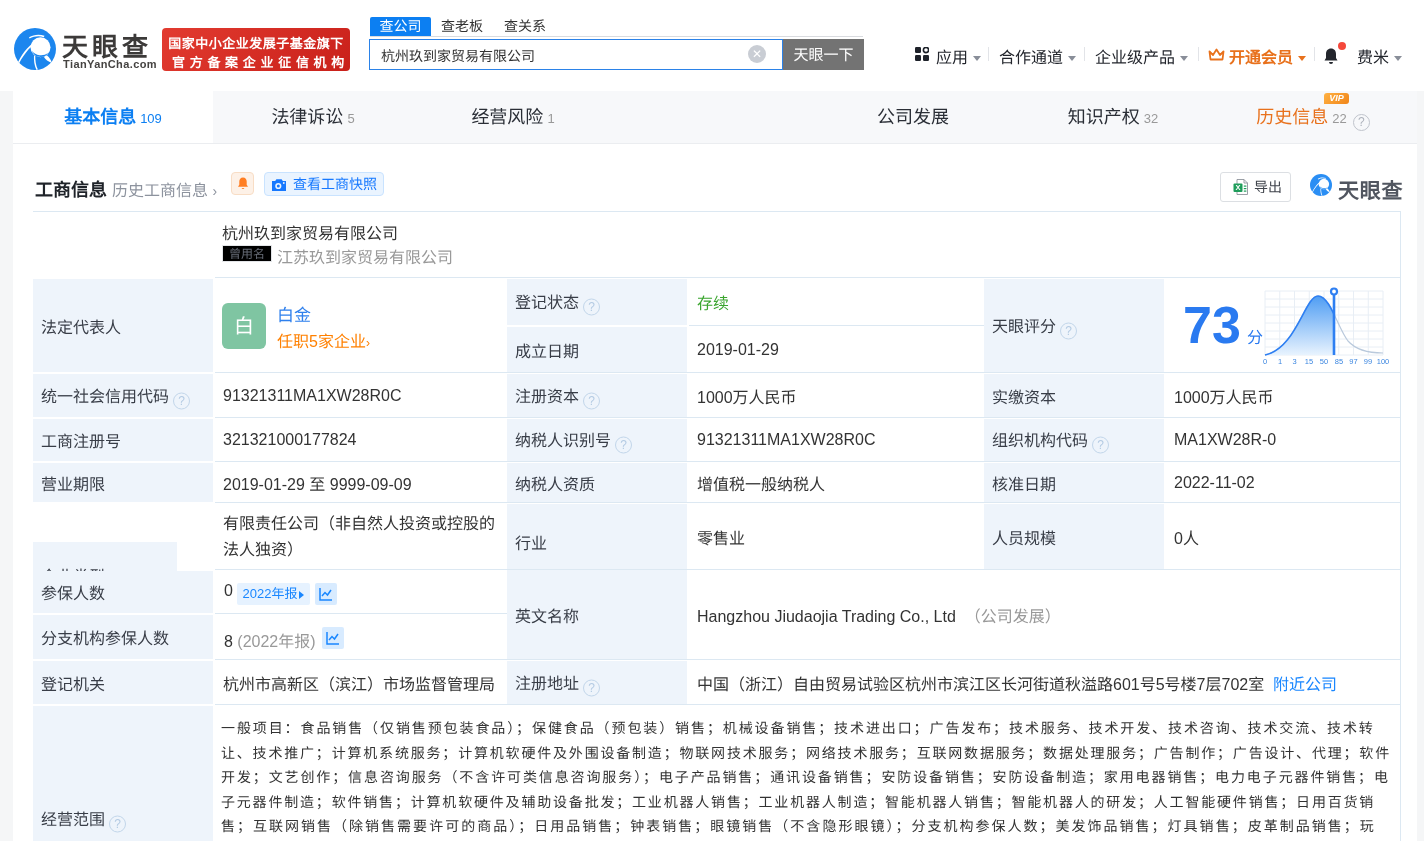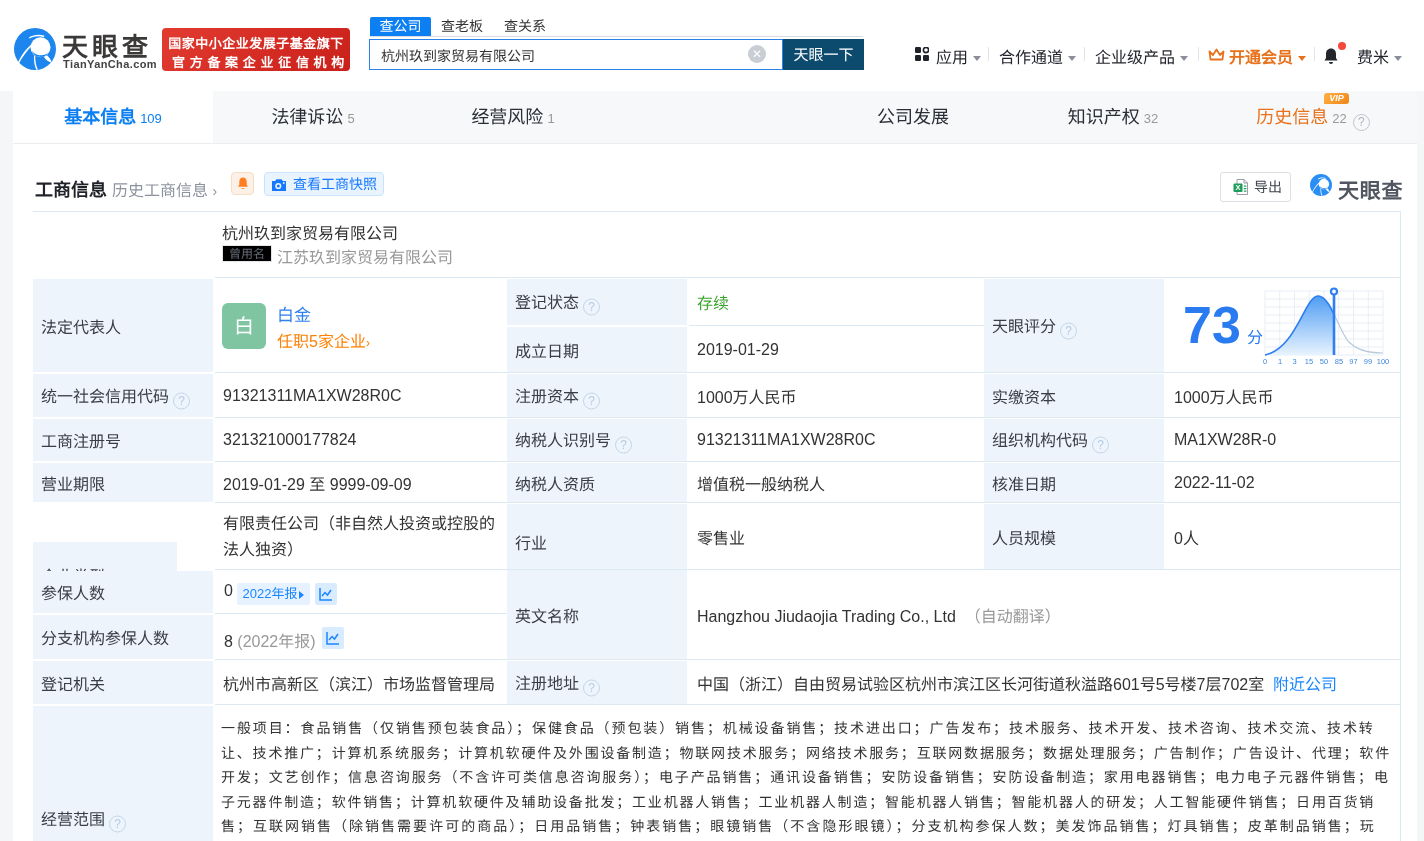--- a/index.html
+++ b/index.html
@@ -17,21 +17,21 @@
 
 #stabs { position:absolute; left:370px; top:17px; height:19px; }
 .stab { display:inline-block; font-size:14px; height:19px; line-height:19px; vertical-align:top; }
 #stab1 { background:#0c7ff2; color:#fff; width:61px; text-align:center; border-radius:2px 2px 0 0; }
 #stab2 { margin-left:10px; color:#333; }
 #stab3 { margin-left:21px; color:#333; }
 #sline { position:absolute; left:370px; top:36px; width:493px; height:1px; background:#d9dbdf; }
 #sbox { position:absolute; left:369px; top:39px; width:414px; height:31px; border:1.5px solid #2b82e8; background:#fff; }
 #sbox .q { position:absolute; left:11px; top:5px; font-size:14px; color:#333; }
 #sclear { position:absolute; left:748px; top:45px; width:18px; height:18px; border-radius:50%; background:#c9cdd4; color:#fff; font-size:12px; text-align:center; line-height:18px; }
-#sbtn { position:absolute; left:783px; top:39px; width:81px; height:31px; background:#0c4a6e; color:#fff; font-size:15px; text-align:center; line-height:31px; }
+#sbtn { position:absolute; left:783px; top:39px; width:81px; height:31px; background:#737373; color:#fff; font-size:15px; text-align:center; line-height:31px; }
 
 .nav { position:absolute; top:44px; height:20px; font-size:16px; color:#23262d; }
 .tri { display:inline-block; width:0; height:0; border-left:4px solid transparent; border-right:4px solid transparent; border-top:5px solid #898e99; vertical-align:2px; margin-left:5px; }
 .navdiv { position:absolute; top:47px; width:1px; height:14px; background:#e2e4e8; }
 
 #tabbar { position:absolute; left:13px; top:91px; width:1404px; height:53px; background:#f7f8fa; border-bottom:1px solid #ebedf0; }
 .tab { position:absolute; top:0; width:200px; height:52px; text-align:center; line-height:52px; font-size:18px; color:#2a2e36; }
 .tab .cnt { font-size:13px; color:#999; margin-left:4px; }
 #tab0 { left:0; background:#fff; color:#0c7ff2; font-weight:bold; }
 #tab0 .cnt { color:#0c7ff2; font-weight:normal; }
@@ -341,21 +341,21 @@
     <div class="vc" style="left:182px; top:403px; width:292px; height:44px;">
       <div class="abs" style="left:9px; top:13px;">8 <span class="grey">(2022年报)</span></div>
       <div class="abs" style="left:107px; top:12px; width:22px; height:22px; background:#d8ebff; border-radius:2px;">
           <svg style="position:absolute;left:4px;top:4px;" width="14" height="14" viewBox="0 0 14 14">
             <path d="M1,1 L1,13 L13,13" fill="none" stroke="#1a87ff" stroke-width="1.5"></path>
             <path d="M3,9 L6,5.5 L8.5,8 L12,3" fill="none" stroke="#1a87ff" stroke-width="1.5"></path>
           </svg>
         </div>
     </div>
     <div class="vc" style="left:656px; top:359px; width:712px; height:88px;">
-        <div class="in">Hangzhou Jiudaojia Trading Co., Ltd&nbsp;&nbsp;<span class="grey">（自动翻译）</span></div>
+        <div class="in">Hangzhou Jiudaojia Trading Co., Ltd&nbsp;&nbsp;<span class="grey">（公司发展）</span></div>
       </div>
     <div class="vc" style="left:182px; top:449px; width:292px; height:43px;">
         <div class="in">杭州市高新区（滨江）市场监督管理局</div>
       </div>
     <div class="vc" style="left:656px; top:449px; width:712px; height:43px;">
         <div class="in">中国（浙江）自由贸易试验区杭州市滨江区长河街道秋溢路601号5号楼7层702室&nbsp; <span style="color:#1a87ff;">附近公司</span></div>
       </div>
     <div class="vc" style="left:182px; top:494px; width:1186px; height:225px;">
       <div class="abs scope" style="left:6px; top:10px;">
         <div style="letter-spacing:1.9px;">一般项目：食品销售（仅销售预包装食品）；保健食品（预包装）销售；机械设备销售；技术进出口；广告发布；技术服务、技术开发、技术咨询、技术交流、技术转</div>

